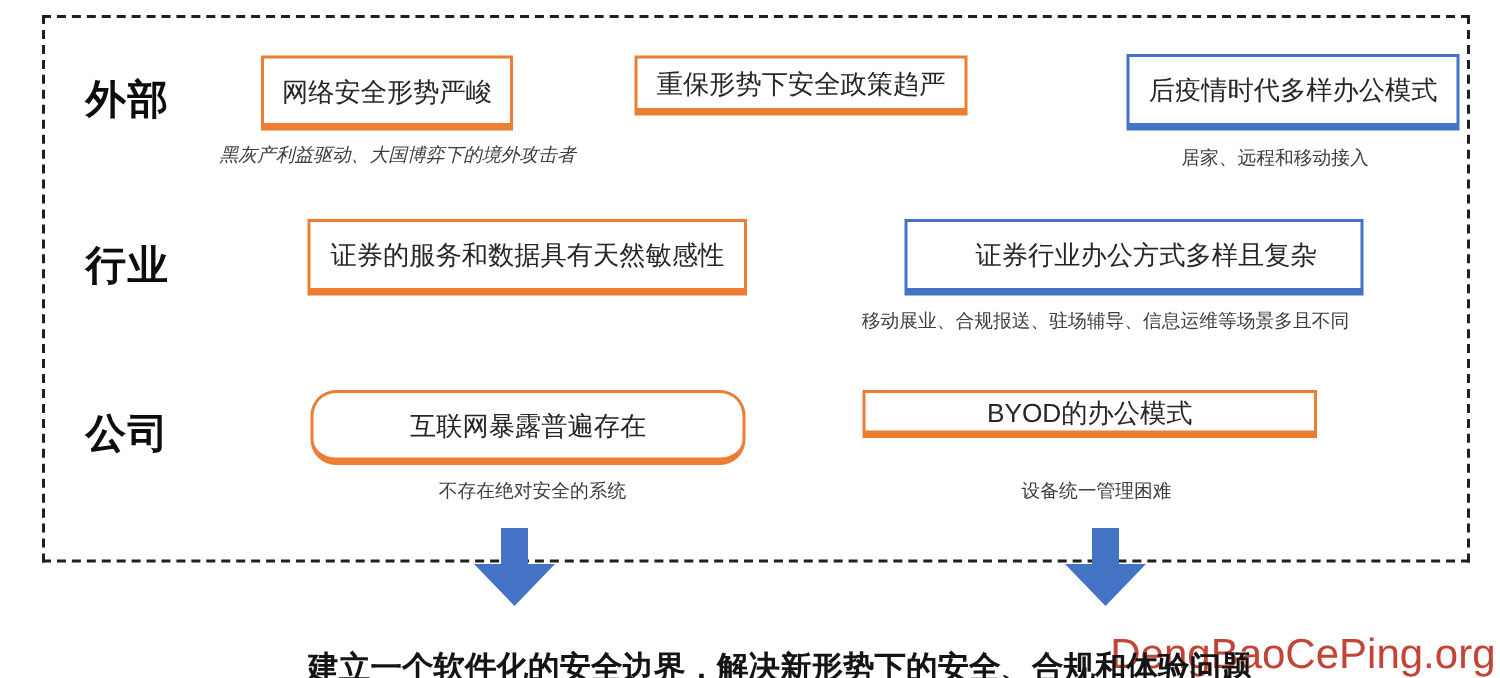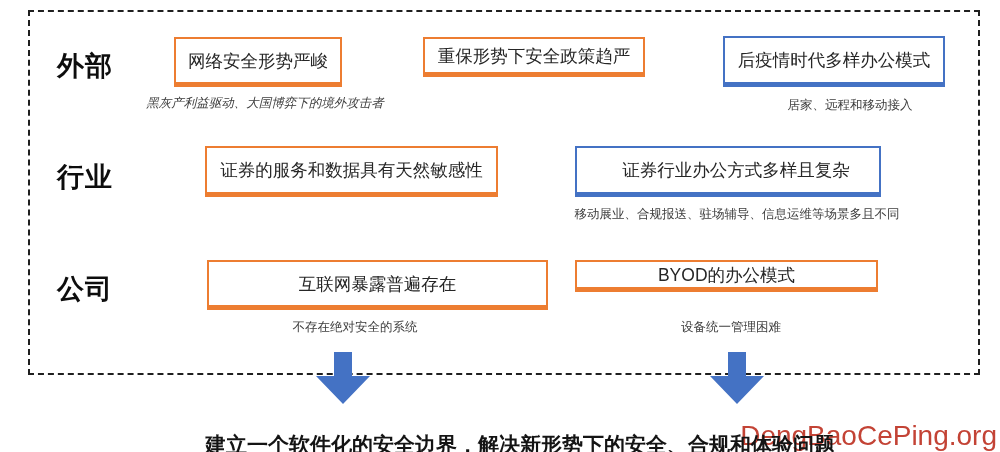--- a/index.html
+++ b/index.html
@@ -41,28 +41,28 @@
     border-width: 2px 2px 5px 2px;
     display: flex;
     align-items: center;
     justify-content: center;
     font-size: 17.5px;
     color: #262626;
     white-space: nowrap;
     text-align: center;
   }
   .box.orange { border-color: #ED7D31; }
-  .box.blue   { border-color: #4472C4; }
+  .box.blue   { border-color: #4472C4; margin-left: 28px; }
 
   .b1 { left: 150px; top: 37px;  width: 168px; height: 50px; margin-left: 24px; }
   .b2 { left: 423px; top: 37px;  width: 222px; height: 40px; }
   .b3 { left: 723px; top: 36px;  width: 222px; height: 51px; }
   .b4 { left: 205px; top: 146px; width: 293px; height: 51px; }
   .b5 { left: 575px; top: 146px; width: 306px; height: 51px; padding-left: 16px; }
-  .b6 { left: 207px; top: 260px; width: 341px; height: 50px; }
+  .b6 { left: 207px; top: 260px; width: 290px; height: 50px; border-radius: 17px; }
   .b7 { left: 575px; top: 260px; width: 303px; height: 32px; }
 
   .caption {
     position: absolute;
     font-size: 12.5px;
     color: #3d3d3d;
     text-align: center;
     white-space: nowrap;
   }
   .c1 { left: 125px; top: 95px;  width: 280px; font-style: italic; }

